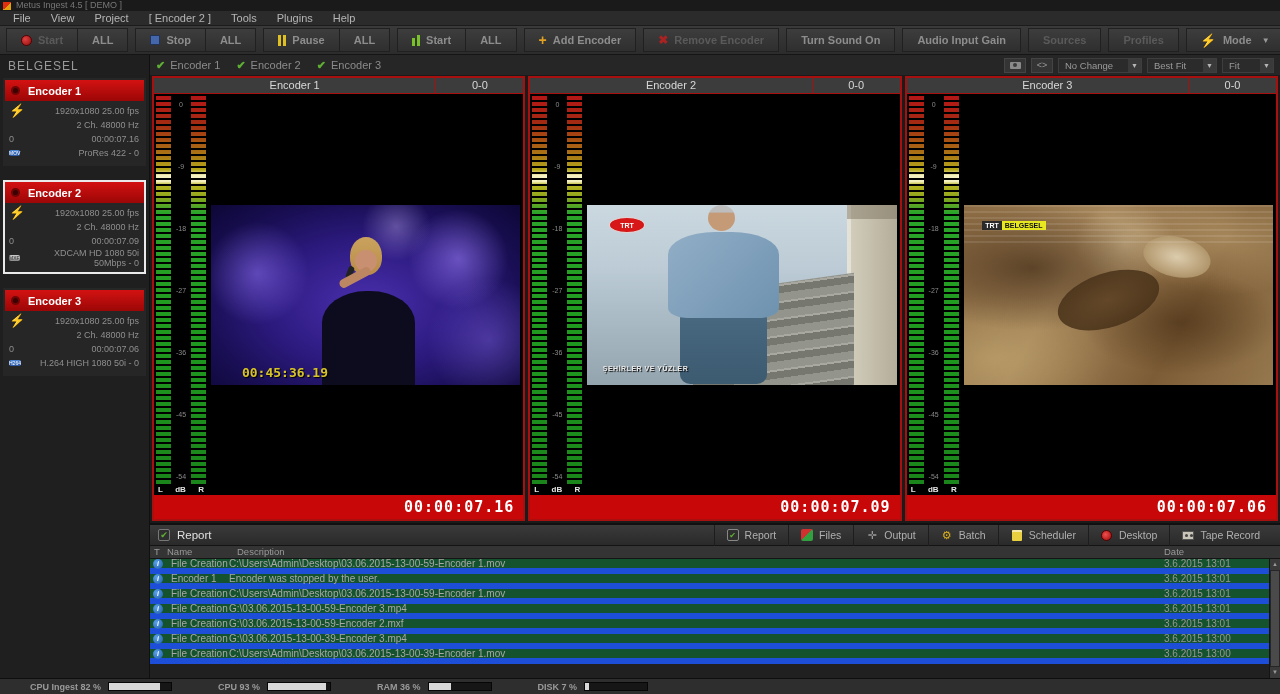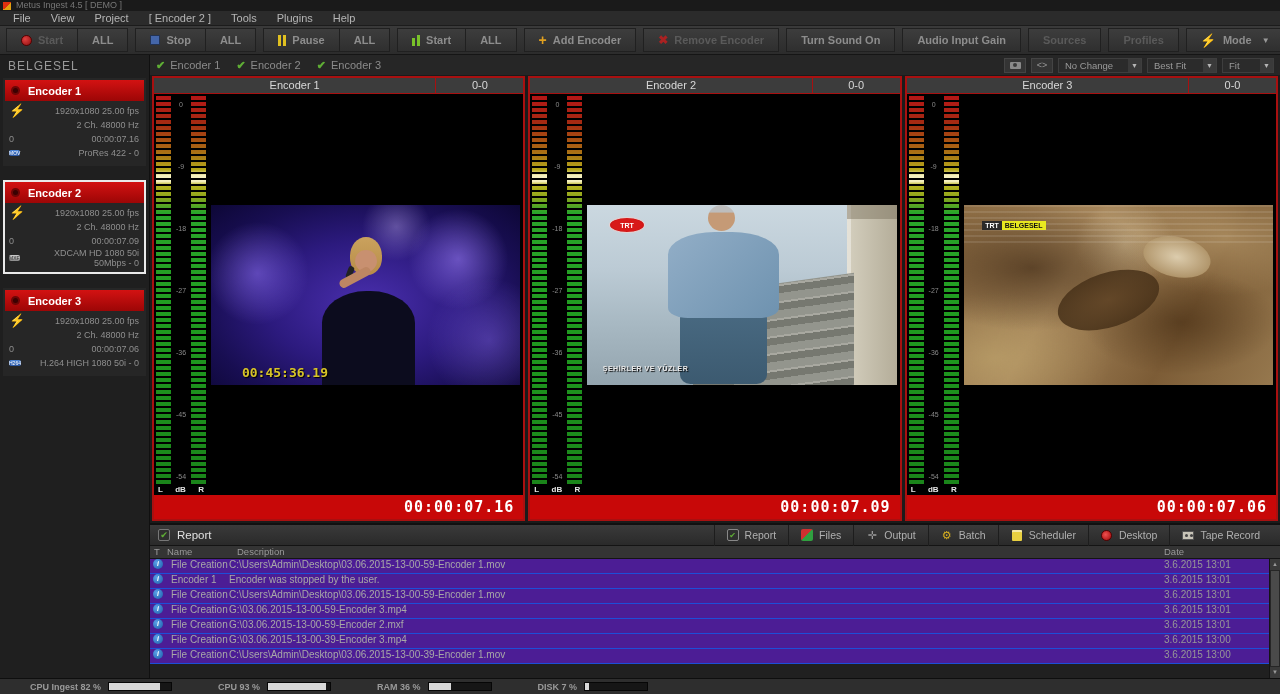--- a/index.html
+++ b/index.html
@@ -135,21 +135,21 @@
   .ti-tape:after { content:""; position:absolute; left:2px; top:2px; width:3px; height:3px; border-radius:50%; background:#444; box-shadow:5px 0 0 #444; }
 
   .tbl-head { height:13px; background:#343434; display:flex; font-size:9.5px; color:#9a9a9a; border-bottom:1px solid #141414; }
   .col-t { width:17px; padding-left:4px; }
   .col-name { width:70px; }
   .col-desc { flex:1; }
   .col-date { width:105px; }
   .col-sb { width:11px; }
   .tbl-body { flex:1; display:flex; }
   .tbl-rows { flex:1; display:flex; flex-direction:column; overflow:hidden; }
-  .tbl-row { height:15px; display:flex; font-size:10px; color:#a8a8a8; border-bottom:1px solid #1d4ed8; background:#4c1d95; }
+  .tbl-row { height:15px; display:flex; align-items:center; font-size:10px; color:#a8a8a8; border-bottom:6px solid #1d4ed8; background:#14532d; }
   .info-ic { width:10px; height:10px; border-radius:50%; background:radial-gradient(circle at 35% 35%, #5aa0e8, #1a5aa8); color:#fff; font-size:7px; font-style:italic; font-weight:bold; text-align:center; line-height:10px; margin-left:3px; }
   .cell-name { width:66px; padding-left:8px; }
   .cell-desc { flex:1; white-space:nowrap; overflow:hidden; }
   .cell-date { width:105px; color:#979797; }
   .vscroll { width:11px; background:#262626; display:flex; flex-direction:column; border-left:1px solid #141414; }
   .vs-arrow { height:11px; background:#3a3a3a; color:#999; font-size:6px; text-align:center; line-height:11px; }
   .vs-thumb { flex:1; margin:1px; background:#4a4a4a; }
   .filter-row { height:12px; background:#2a2a2a; border-top:1px solid #141414; display:flex; }
   .filter-input { flex:1; background:transparent; border:none; outline:none; color:#8a8a8a; font-size:9.5px; padding:0 4px; font-family:"Liberation Sans", sans-serif; }
 

